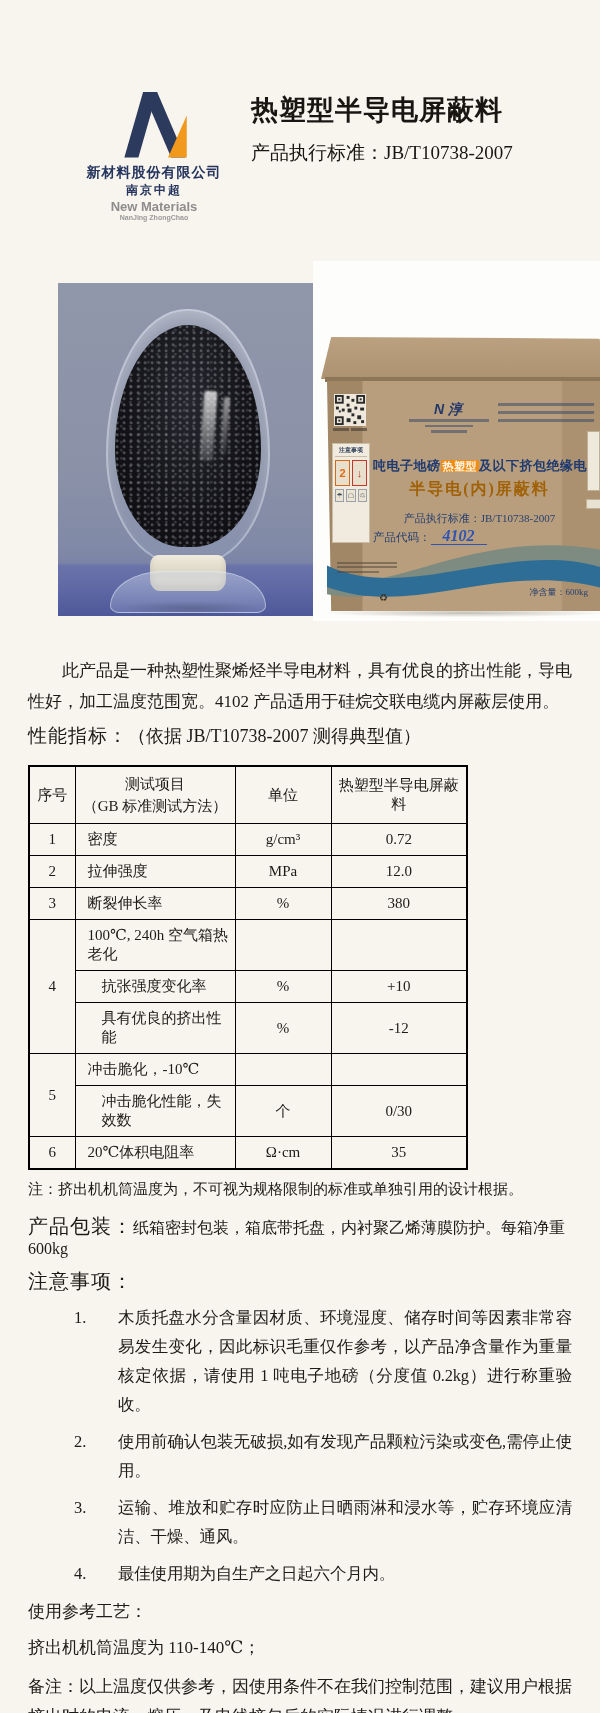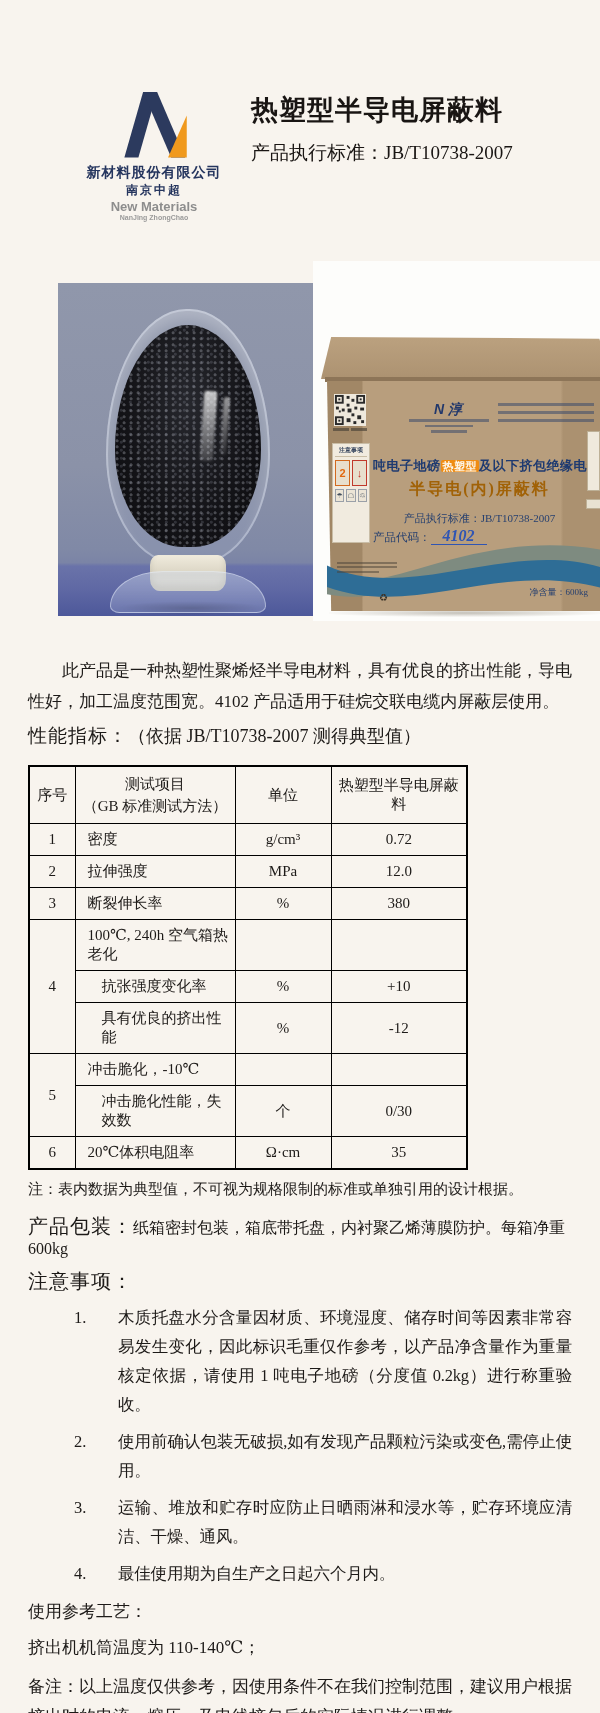--- a/index.html
+++ b/index.html
@@ -324,21 +324,21 @@
     </tr>
     <tr>
       <td>6</td>
       <td class="item">20℃体积电阻率</td>
       <td>Ω·cm</td>
       <td>35</td>
     </tr>
   </tbody>
     </table>
 
-  <div class="tbl-note">注：表内数据为典型值，不可视为规格限制的标准或单独引用的设计根据。</div>
+  <div class="tbl-note">注：挤出机机筒温度为，不可视为规格限制的标准或单独引用的设计根据。</div>
 
   <div class="pack-line"><span class="sec-label">产品包装：</span><span>纸箱密封包装，箱底带托盘，内衬聚乙烯薄膜防护。每箱净重 600kg</span></div>
 
   <div class="caution-head"><span class="sec-label">注意事项：</span></div>
 
   <div class="p-item">
     <div class="p-no">1.</div>
     <div class="p-text">木质托盘水分含量因材质、环境湿度、储存时间等因素非常容易发生变化，因此标识毛重仅作参考，以产品净含量作为重量核定依据，请使用 1 吨电子地磅（分度值 0.2kg）进行称重验收。</div>
   </div>
   <div class="p-item">

